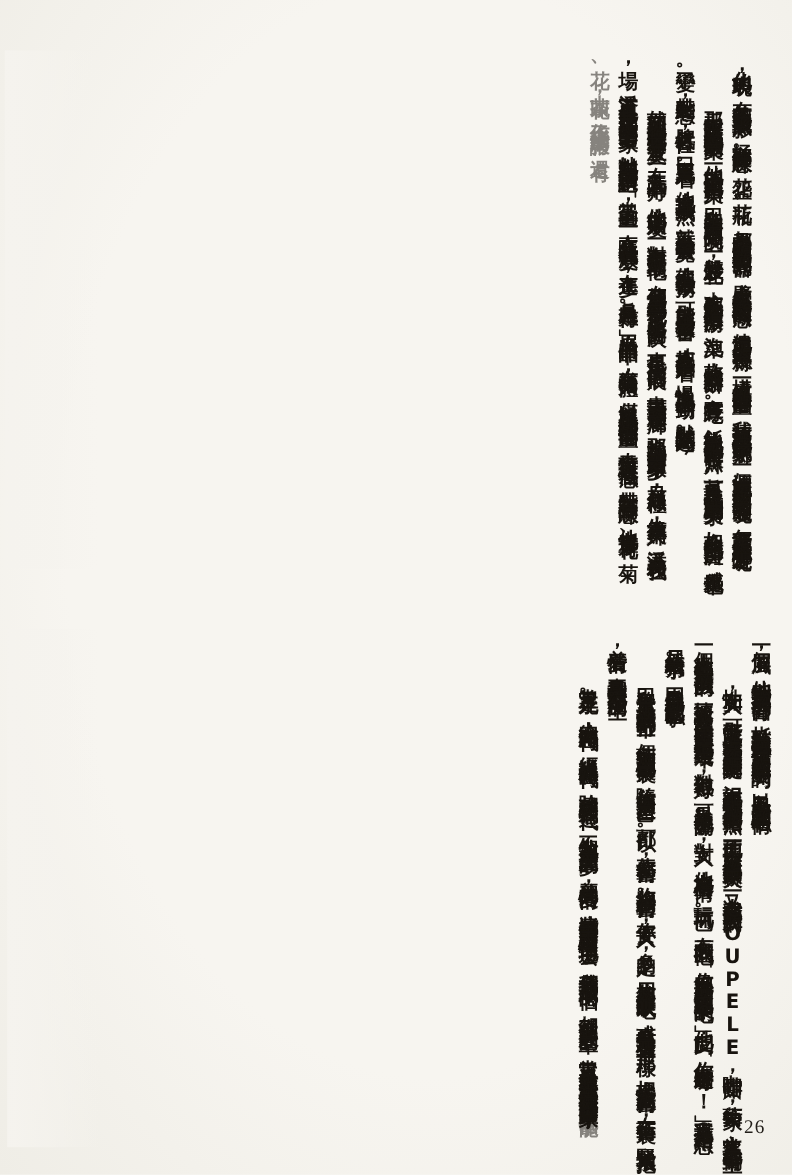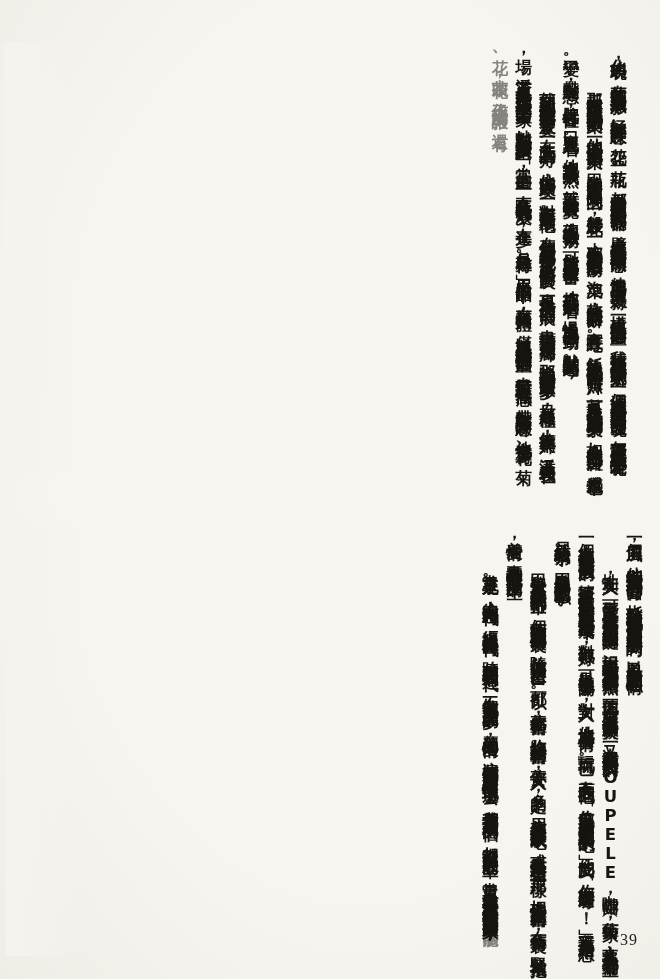--- a/index.html
+++ b/index.html
@@ -55,15 +55,15 @@
     <p class="indent"><span>然而到了他生命的晚年還是不甘寂寞，在一九六五的十二月，他的猶太朋友，一對靑年夫婦幫助他，在他們家裏爲他舉行了他（可能是一生中的首次，也是最後一次）的個展。畫掛滿了客廳和走廊，那晚揭幕去的中國畫家不多，只有趙無極，朱德羣夫婦，潘玉良和我在場，潘玉良也是一位在巴黎二三十年的老畫家。她對常玉的畫讚不絕口：「常玉的畫，一直在隨着時代演變，在進步，眞是難得。」展出的作品中，有幾幅人體，僅以粗黑單純的線構成的油畫，奇特而表現着性感。帶點誇張的意味。他也畫了荷花、菊</span><span class="faded">花、山茶花，作了變形的誇張，還有</span></p>
   </div>
 
   <div class="vtext block-bottom">
     <p><span>一個屛風，他特別拉我到屛風的背面，指點給我看他用小楷書寫滿了的金瓶梅中的詞句，以及男女之間調和的私情。</span><span class="faded"></span></p>
     <p class="indent"><span>性和女人，可能是常玉一生未成名而落泊至今的重要關鍵。記得有次我去他畫室爲他的畫拍照，他正同一女一男坐在桌前共飲聊天。又一次我在蒙巴拉斯的<span class="upright">COUPELE</span>咖啡館，（藝術家，文人常集之地）看到常玉一個人坐在那兒守望着甚麽似的。據說曾有一位非常美的法國貴族小姐與他同居過幾年，對他很好，可是後來也分開了。對女人，他沒有用眞情，玩玩而已。有天我問他：「你是因爲逃婚才從四川跑到巴黎的吧？」他反問：「你怎麽知道呀？！」我不過只是猜想，居然給我猜中了。因爲他絕口不談他的私事。</span><span class="faded"></span></p>
     <p class="indent"><span>巴黎是世界上最令人迷醉的都市，一個藝術家到了她的懷裏，隨你如何來塑造自己，都可以。你要藝術，你將得到藝術。你要女人，多的是，用你整個生命去換取吧！或者像莫廸格里亞·尼那樣，把愛情注入藝術，在藝術裏，緊緊摟抱着愛情，轟轟烈烈地活那短促的一生。</span><span class="faded"></span></p>
     <p class="indent"><span>常玉是死了。由徐悲鴻時代，經過趙無極時代，跨越到了我們這一代。不知他有過多少美麗的夢，美麗的愛情，這些都像巴黎的春天一樣悄悄地逝去了。我們只看那成功的一個，却從不見那失敗的一羣。常玉只不過是在巴黎追求美夢的數千萬個無名的畫家中</span><span class="faded">的一個罷了。</span></p>
   </div>
 
-  <div class="page-number">39</div>
+  <div class="page-number">26</div>
 
 </div>
 
 </body></html>

